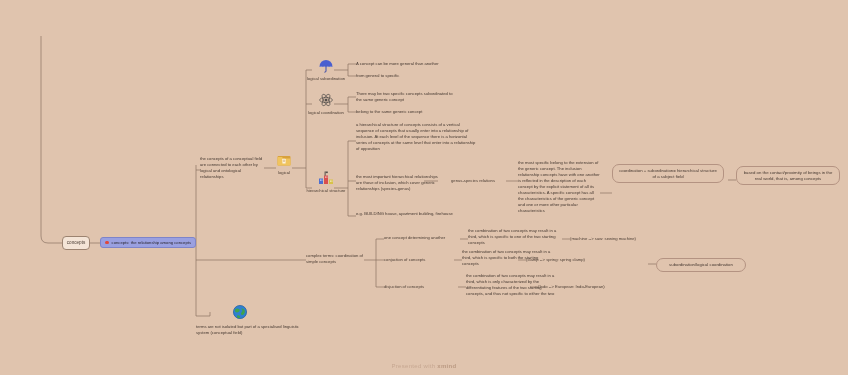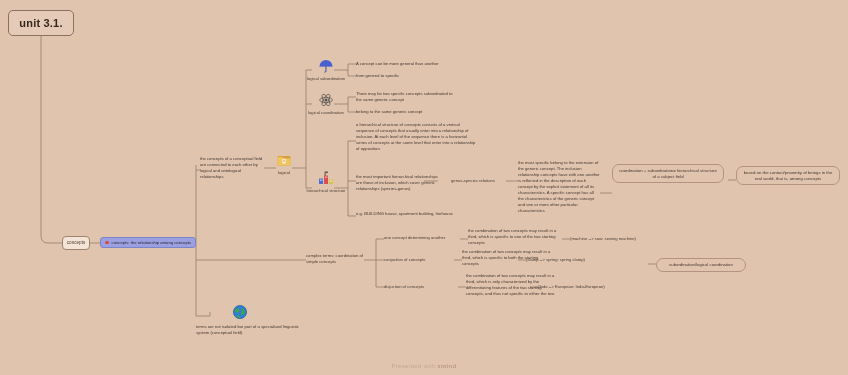--- a/index.html
+++ b/index.html
@@ -111,23 +111,20 @@
       <path d="M460,239 L468,239 M454,260 L462,260 M458,287 L466,287"></path>
 
       <path d="M562,239 L570,239 M518,260 L526,260 M530,287 L538,287"></path>
 
       <path d="M648,264 L656,264"></path>
 
       <path d="M196,316 L210,316 L210,312"></path>
     </g>
   </svg>
 
-  <div class="node root">
-    <span>unit 3.1.</span>
-  </div>
 
   <div class="node pill" style="left:62px;top:236px;width:28px;height:14px;">
     <span>concepts</span>
   </div>
 
   <div class="node hl" style="left:100px;top:237px;">
     <span class="dot"></span>
     <span>concepts: the relationship among concepts</span>
   </div>
 

